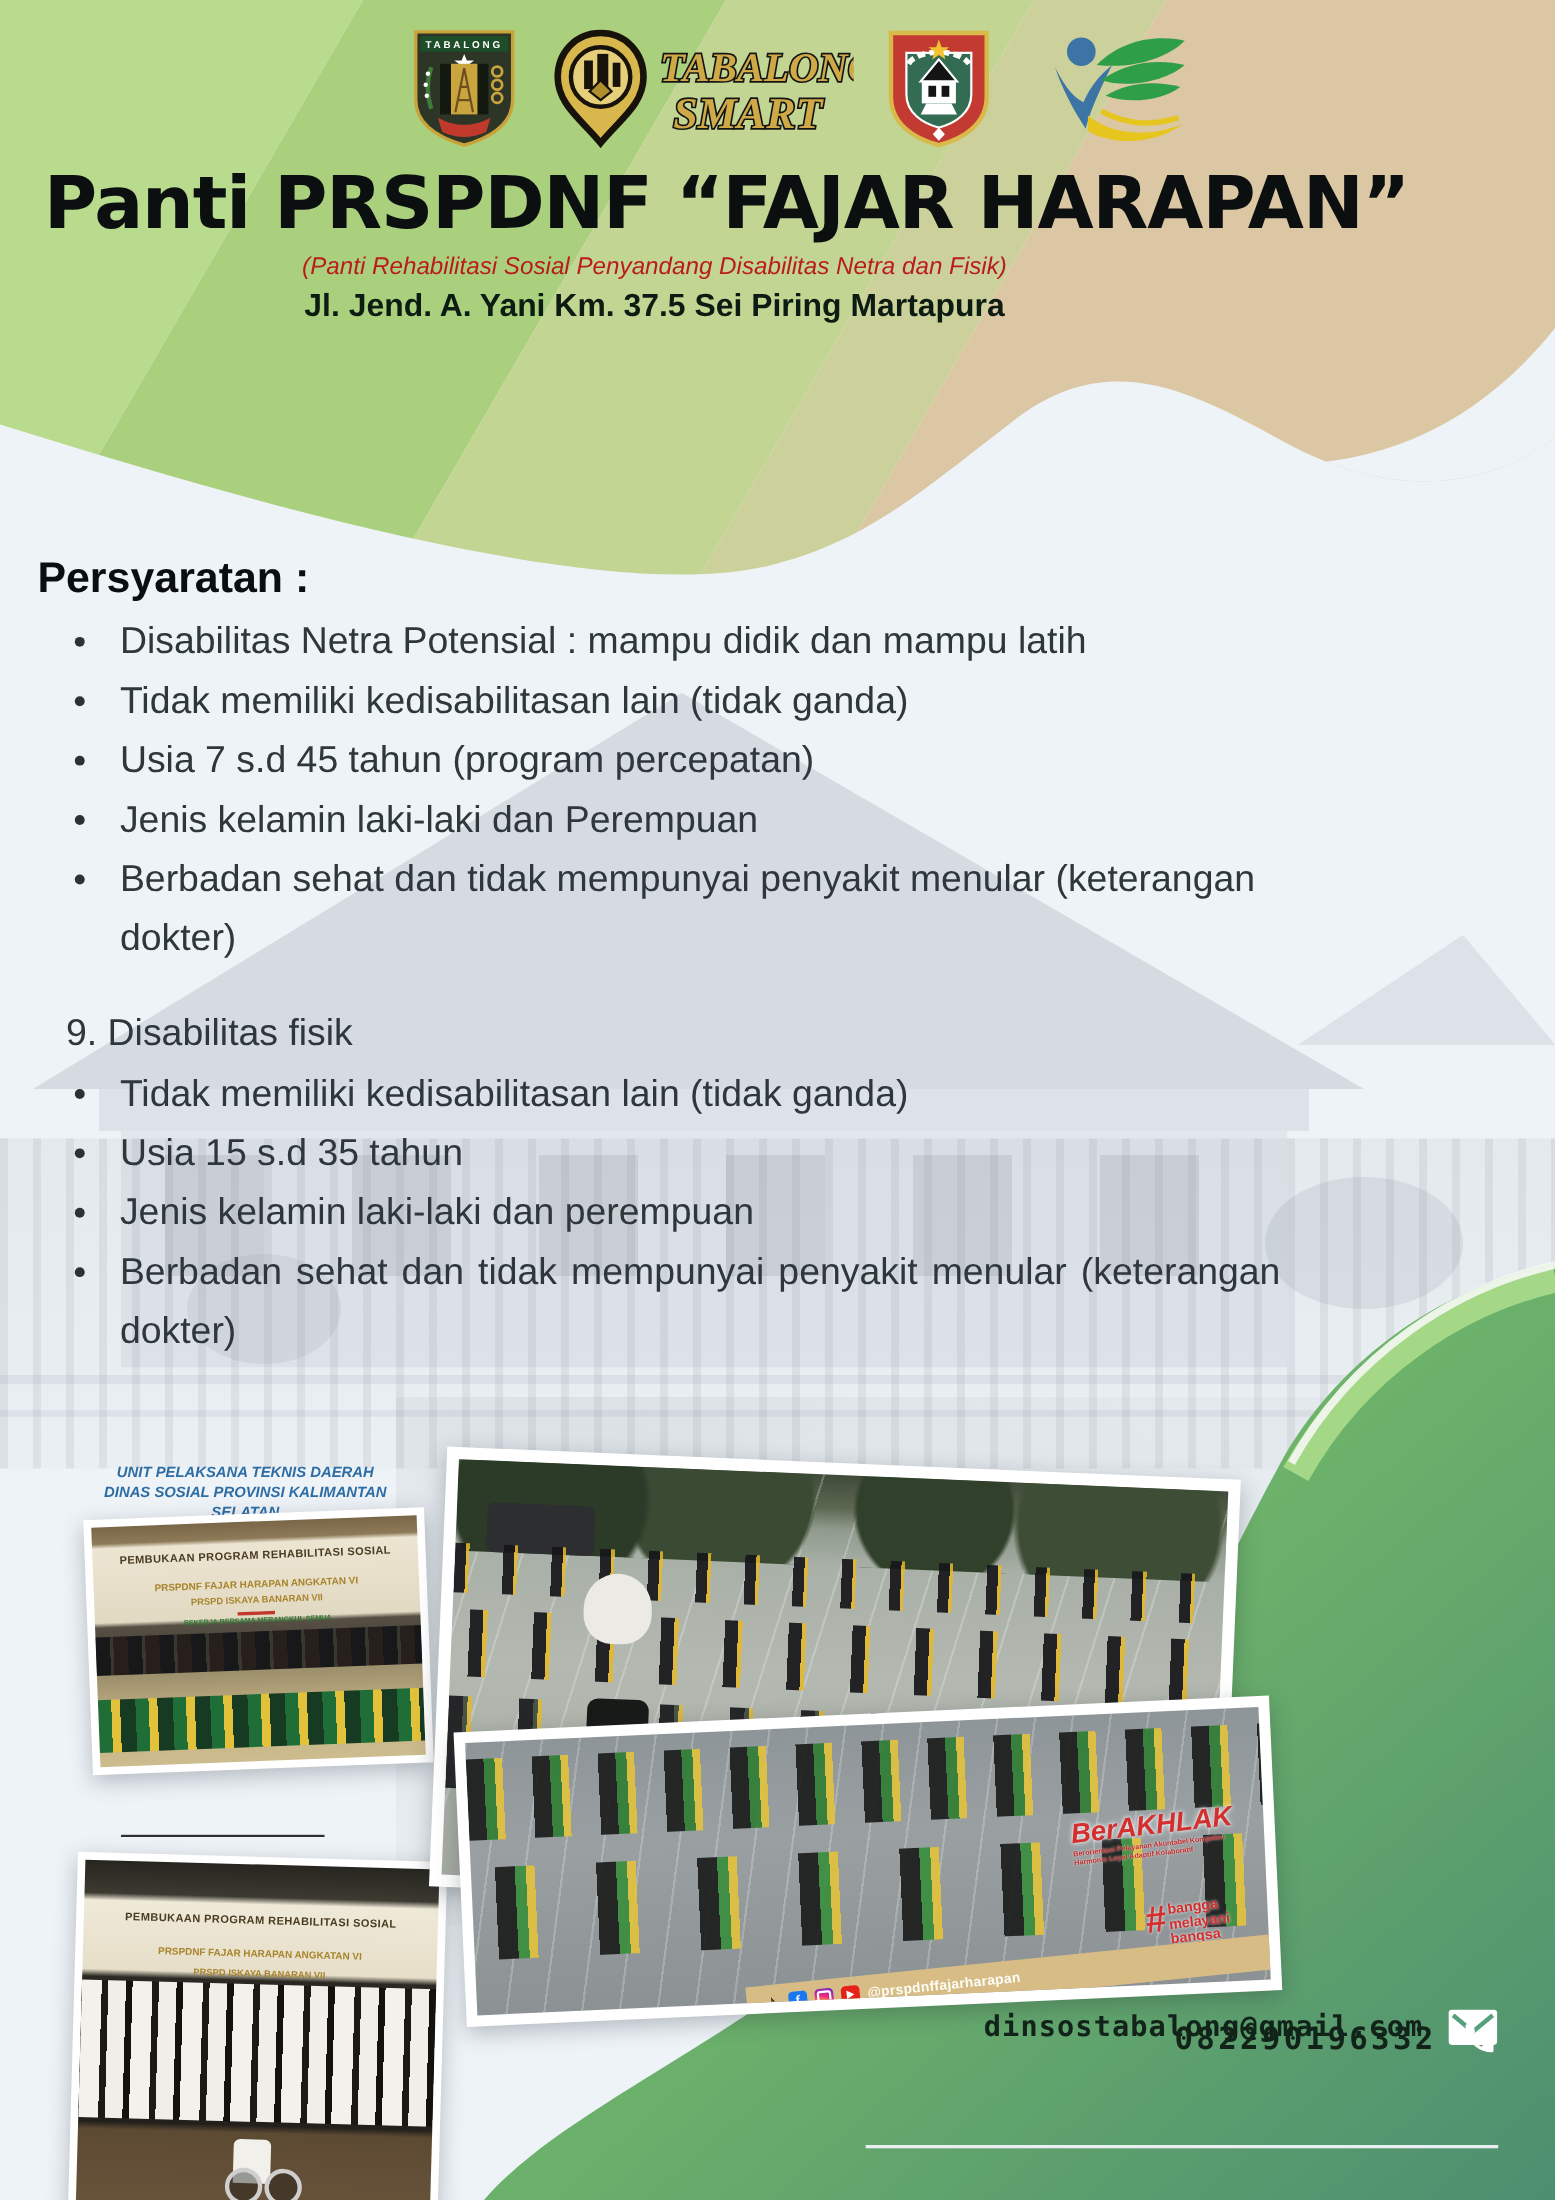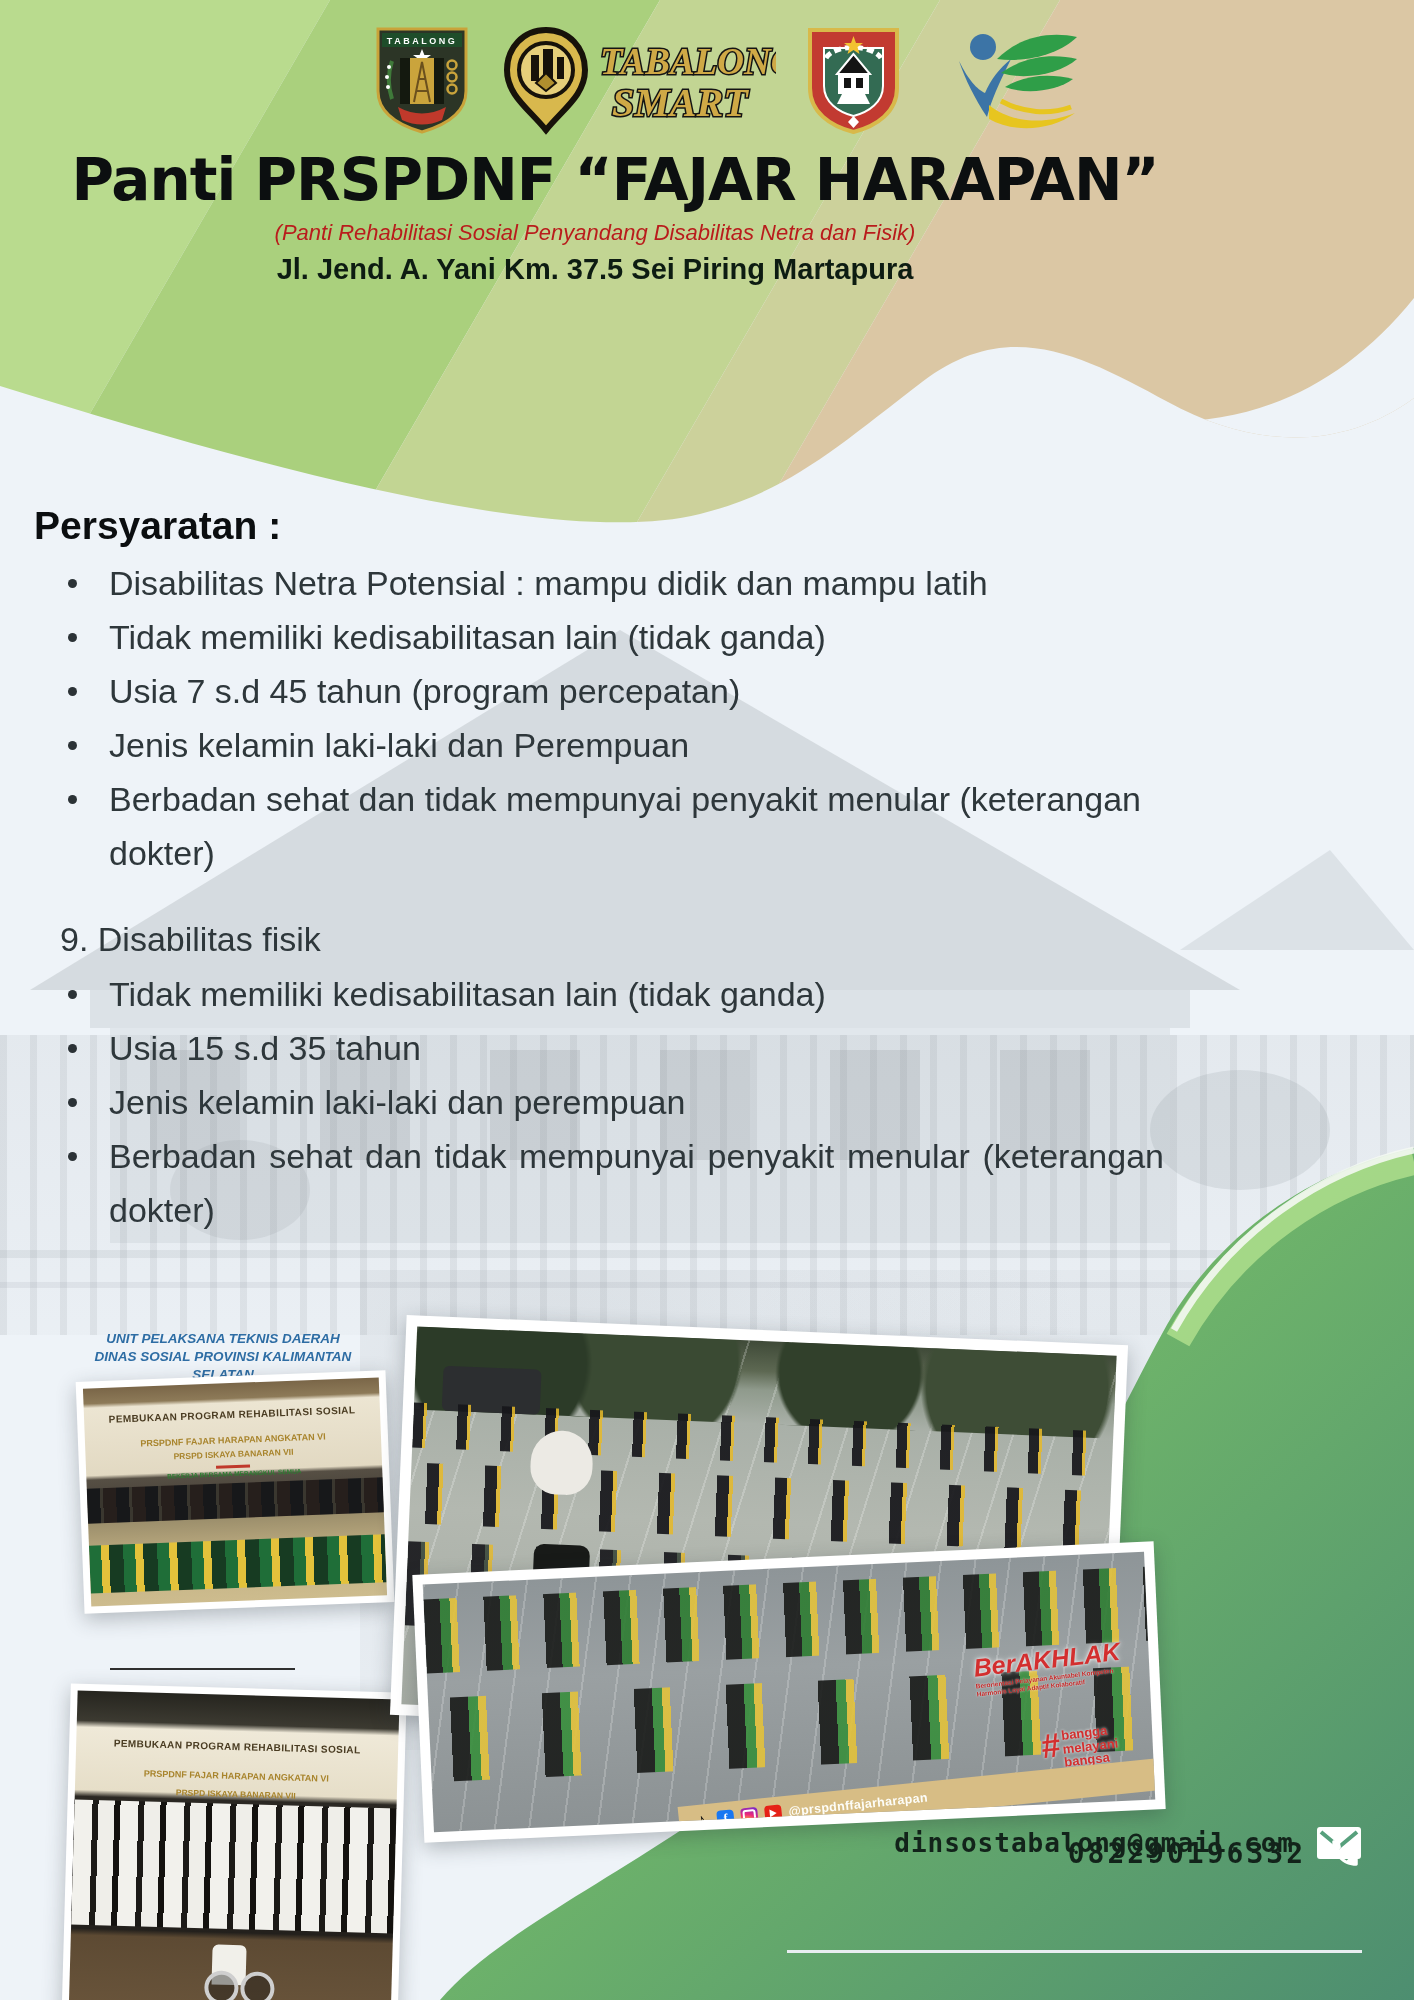--- a/index.html
+++ b/index.html
@@ -8,21 +8,21 @@
     background:#eef3f8; font-family:"Liberation Sans", sans-serif;
   }
   .abs{position:absolute;}
   svg{display:block;}
 
   
   .header-shape{left:0; top:0; z-index:0;}
   .logo-row{left:372px; top:24px; display:flex; align-items:center; gap:26px; z-index:2;}
   .header-text{left:0; top:146px; width:1190px; text-align:center; z-index:2;}
   .poster-title{
-    font-family:"DejaVu Sans", sans-serif; font-weight:800; font-size:58px;
+    font-family:"DejaVu Sans", sans-serif; font-weight:800; font-size:66px;
     color:#0c0f10; letter-spacing:-1px; white-space:nowrap;padding-left:40px;
   }
   .poster-subtitle{font-size:22px; color:#b91c1c; margin-top:6px;font-style:italic;}
   .poster-address{font-size:29px; font-weight:bold; color:#0d1c12; margin-top:7px;}
 
   
   .wm{pointer-events:none; z-index:0;}
   .wm-planks{
     left:0; top:1035px; width:1414px; height:300px; z-index:0; pointer-events:none;
     background:

